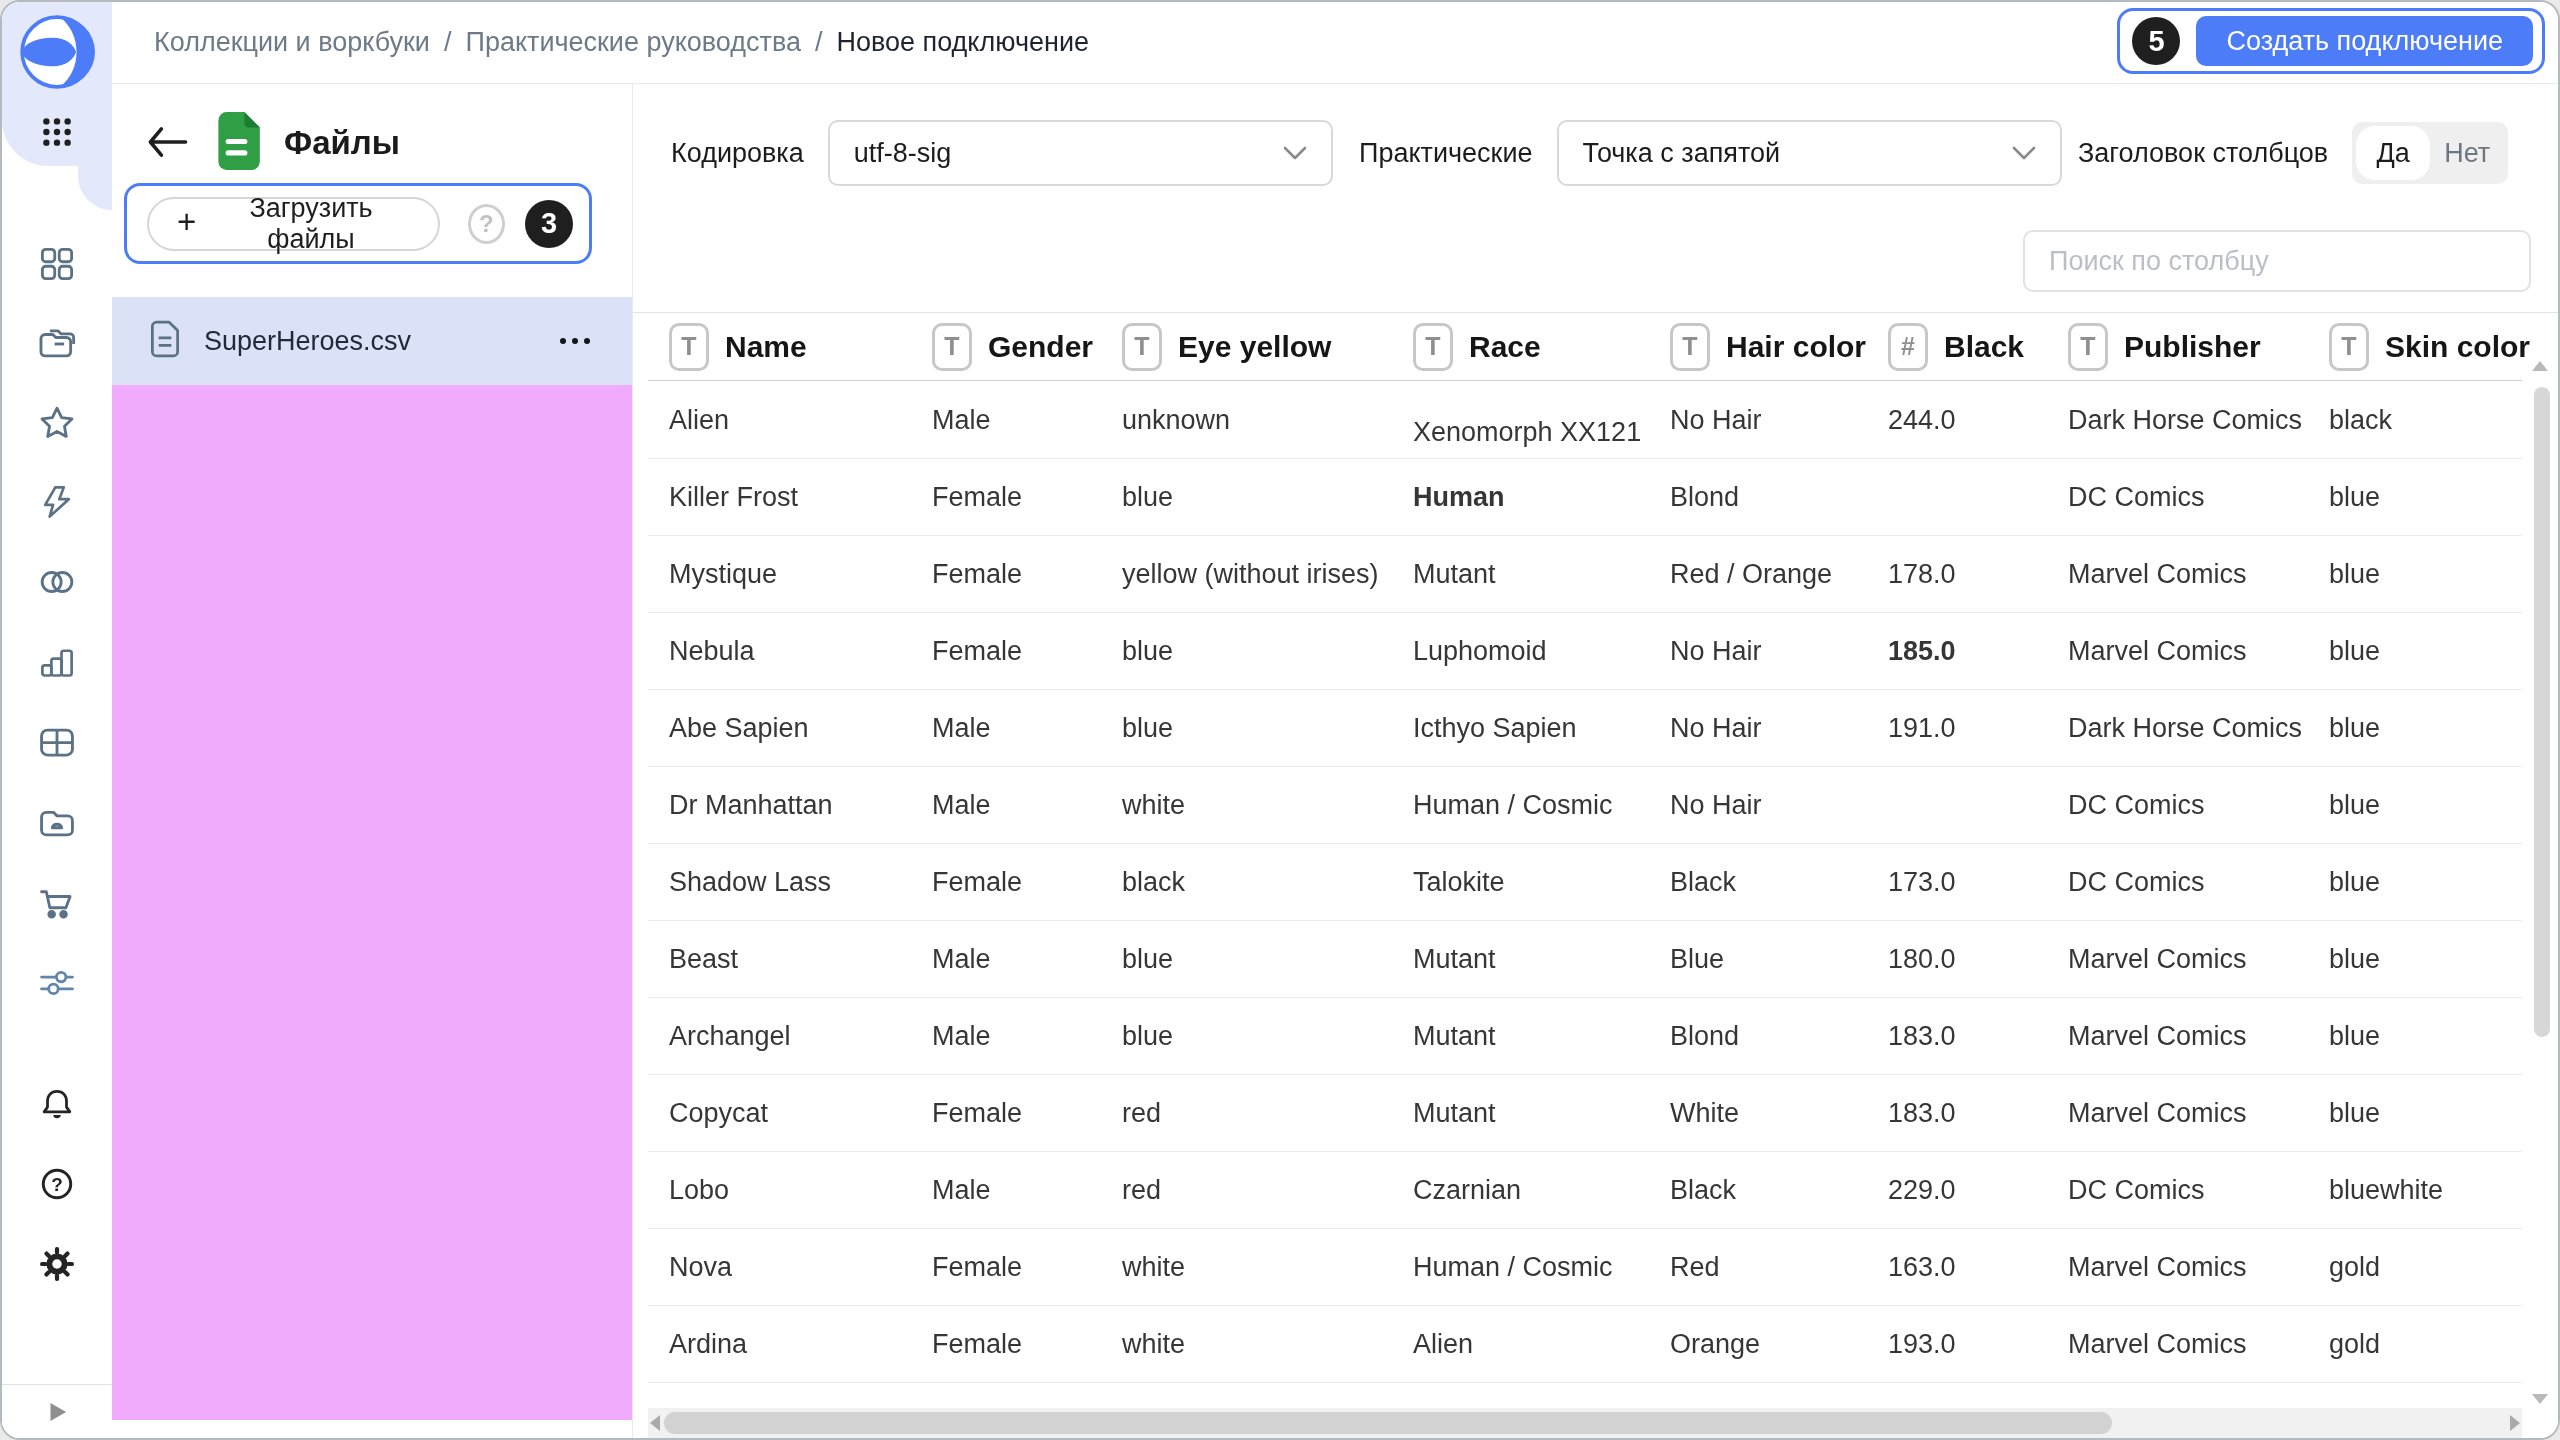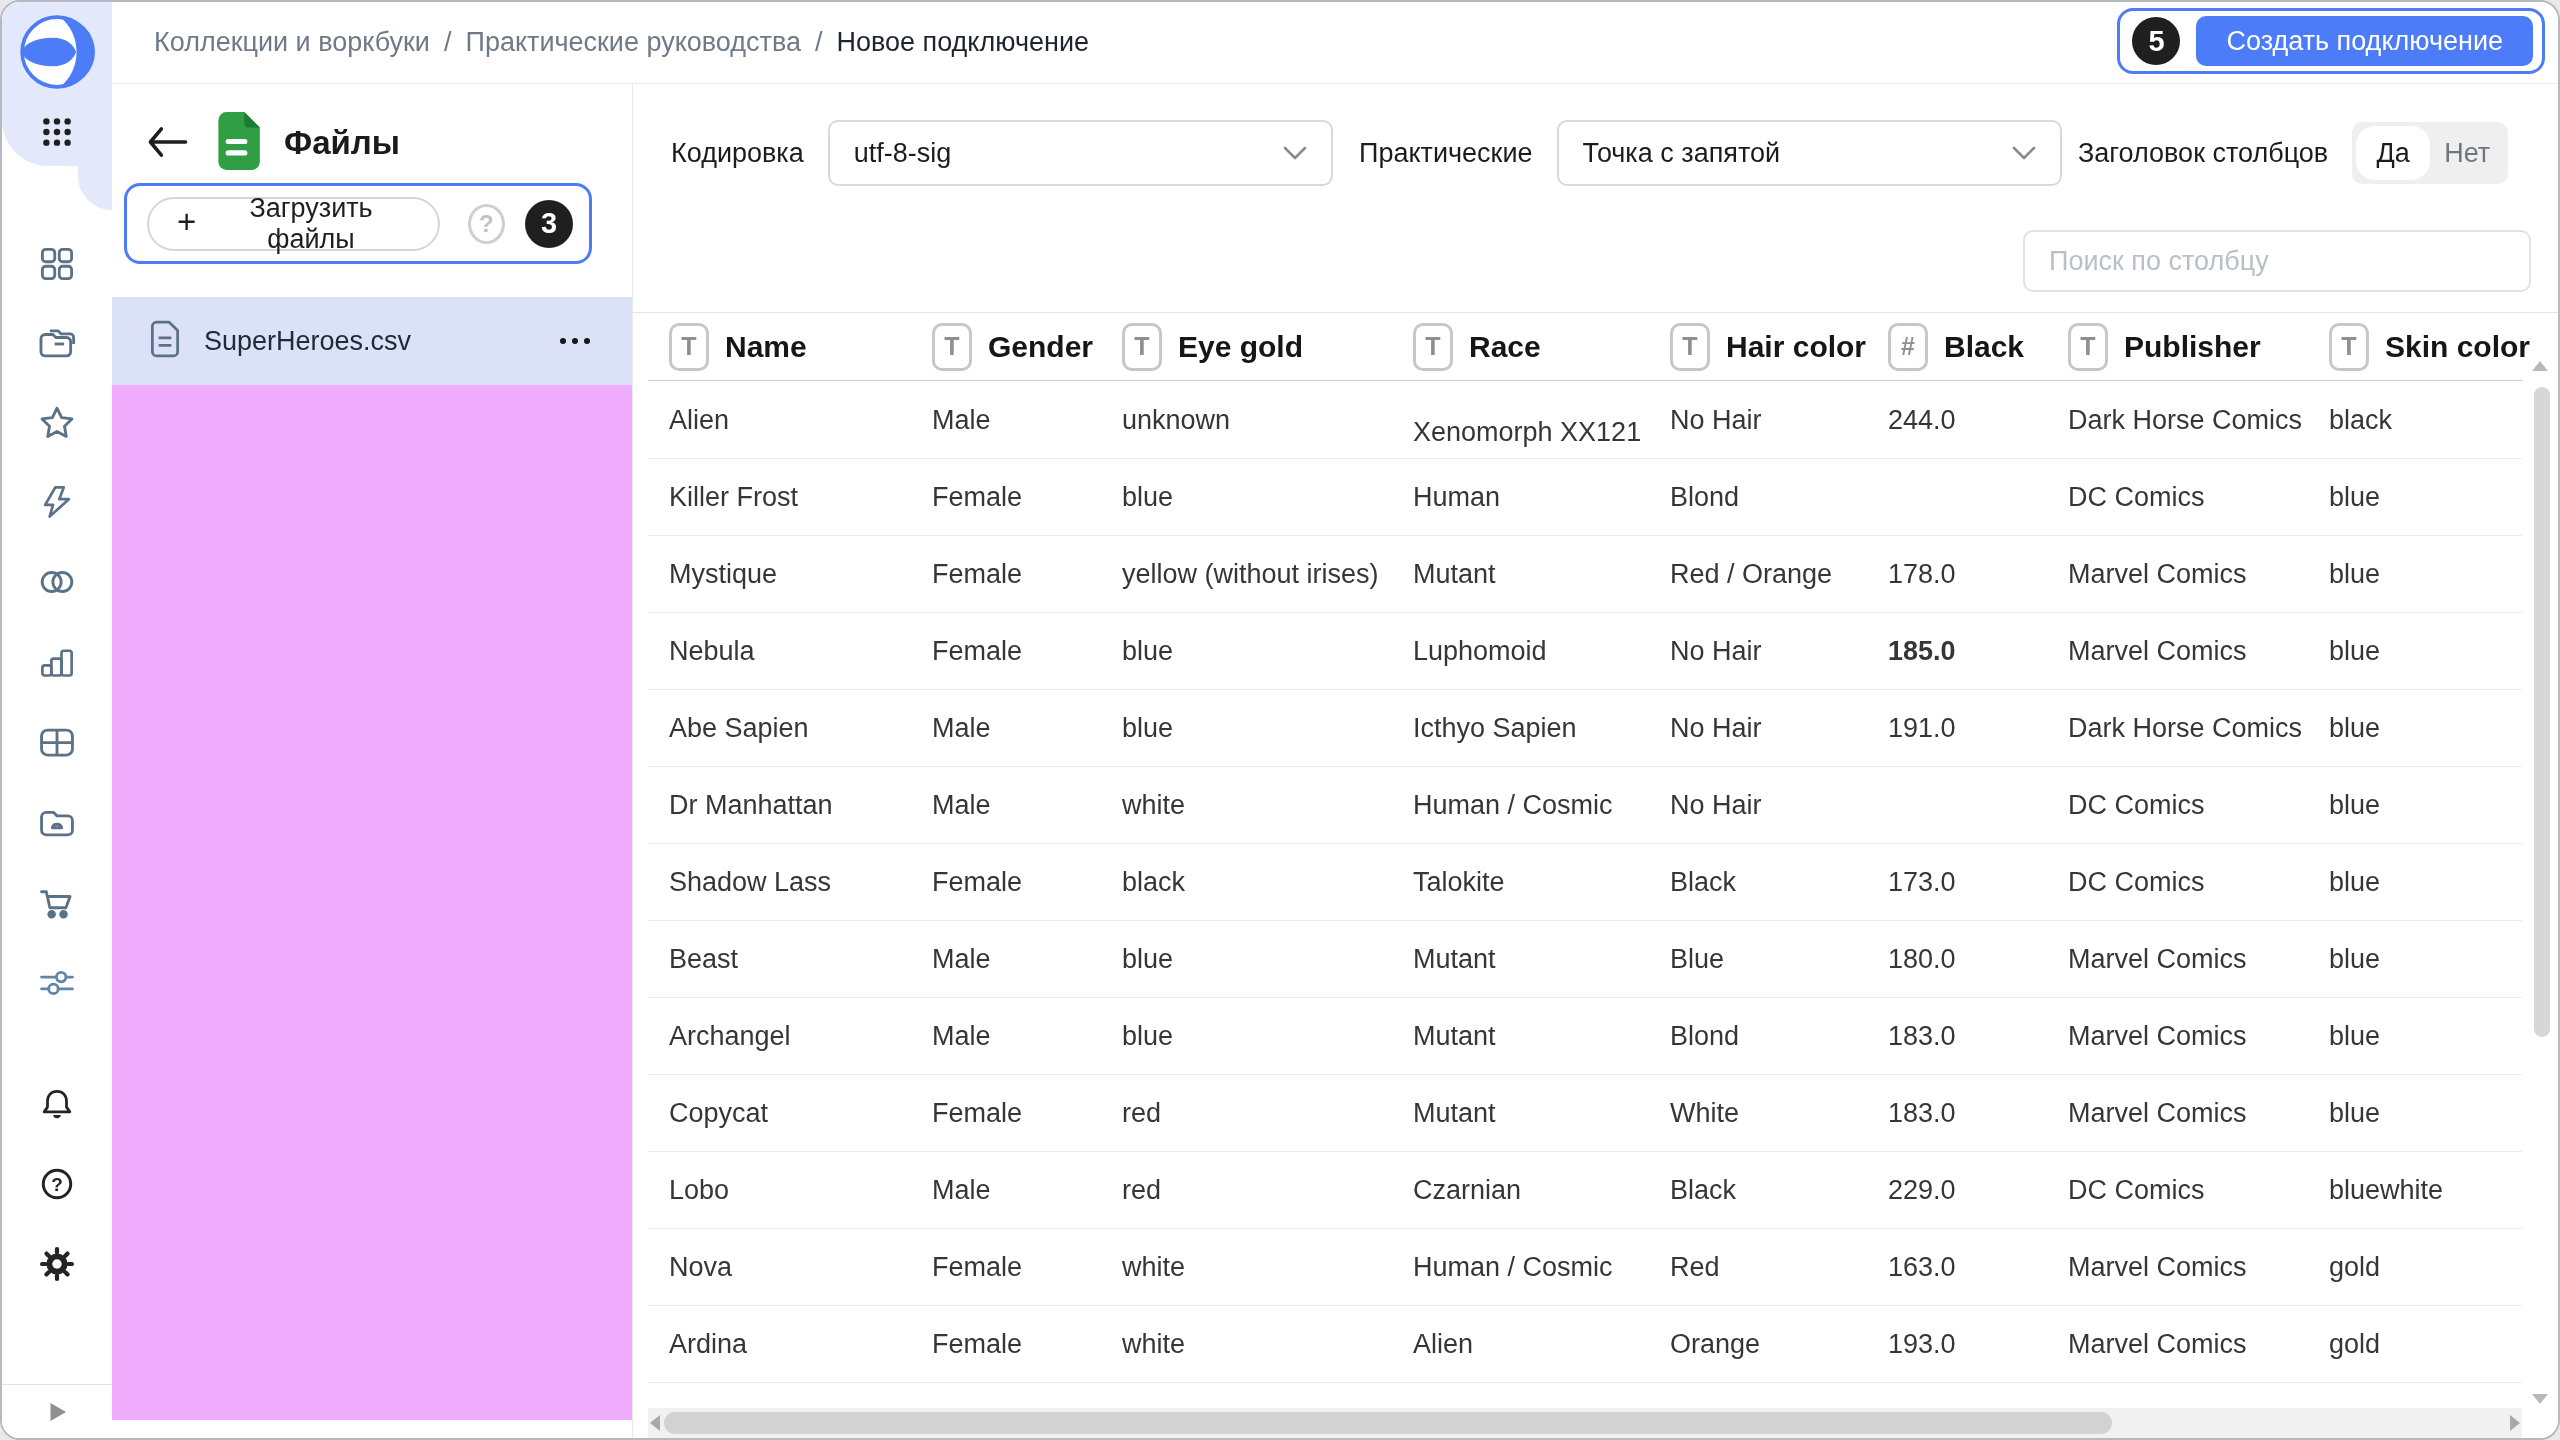--- a/index.html
+++ b/index.html
@@ -291,21 +291,21 @@
           <div class="hcell" style="width: 263px;">
             <span class="pill">T</span>
             <span class="hlabel">Name</span>
           </div>
           <div class="hcell" style="width: 190px;">
             <span class="pill">T</span>
             <span class="hlabel">Gender</span>
           </div>
           <div class="hcell" style="width: 291px;">
             <span class="pill">T</span>
-            <span class="hlabel">Eye gold</span>
+            <span class="hlabel">Eye yellow</span>
           </div>
           <div class="hcell" style="width: 257px;">
             <span class="pill">T</span>
             <span class="hlabel">Race</span>
           </div>
           <div class="hcell" style="width: 218px;">
             <span class="pill">T</span>
             <span class="hlabel">Hair color</span>
           </div>
           <div class="hcell" style="width: 180px;">
@@ -329,21 +329,21 @@
             <div class="tcell" style="width: 257px; margin-top: 24px;">Xenomorph XX121</div>
             <div class="tcell" style="width: 218px;">No Hair</div>
             <div class="tcell" style="width: 180px;">244.0</div>
             <div class="tcell" style="width: 261px;">Dark Horse Comics</div>
             <div class="tcell" style="width: 220px;">black</div>
           </div>
           <div class="trow">
             <div class="tcell" style="width: 263px;">Killer Frost</div>
             <div class="tcell" style="width: 190px;">Female</div>
             <div class="tcell" style="width: 291px;">blue</div>
-            <div class="tcell" style="width: 257px;">Human</div>
+            <div class="tcell" style="width: 257px; font-weight: bold;">Human</div>
             <div class="tcell" style="width: 218px;">Blond</div>
             <div class="tcell" style="width: 180px;"></div>
             <div class="tcell" style="width: 261px;">DC Comics</div>
             <div class="tcell" style="width: 220px;">blue</div>
           </div>
           <div class="trow">
             <div class="tcell" style="width: 263px;">Mystique</div>
             <div class="tcell" style="width: 190px;">Female</div>
             <div class="tcell" style="width: 291px;">yellow (without irises)</div>
             <div class="tcell" style="width: 257px;">Mutant</div>

